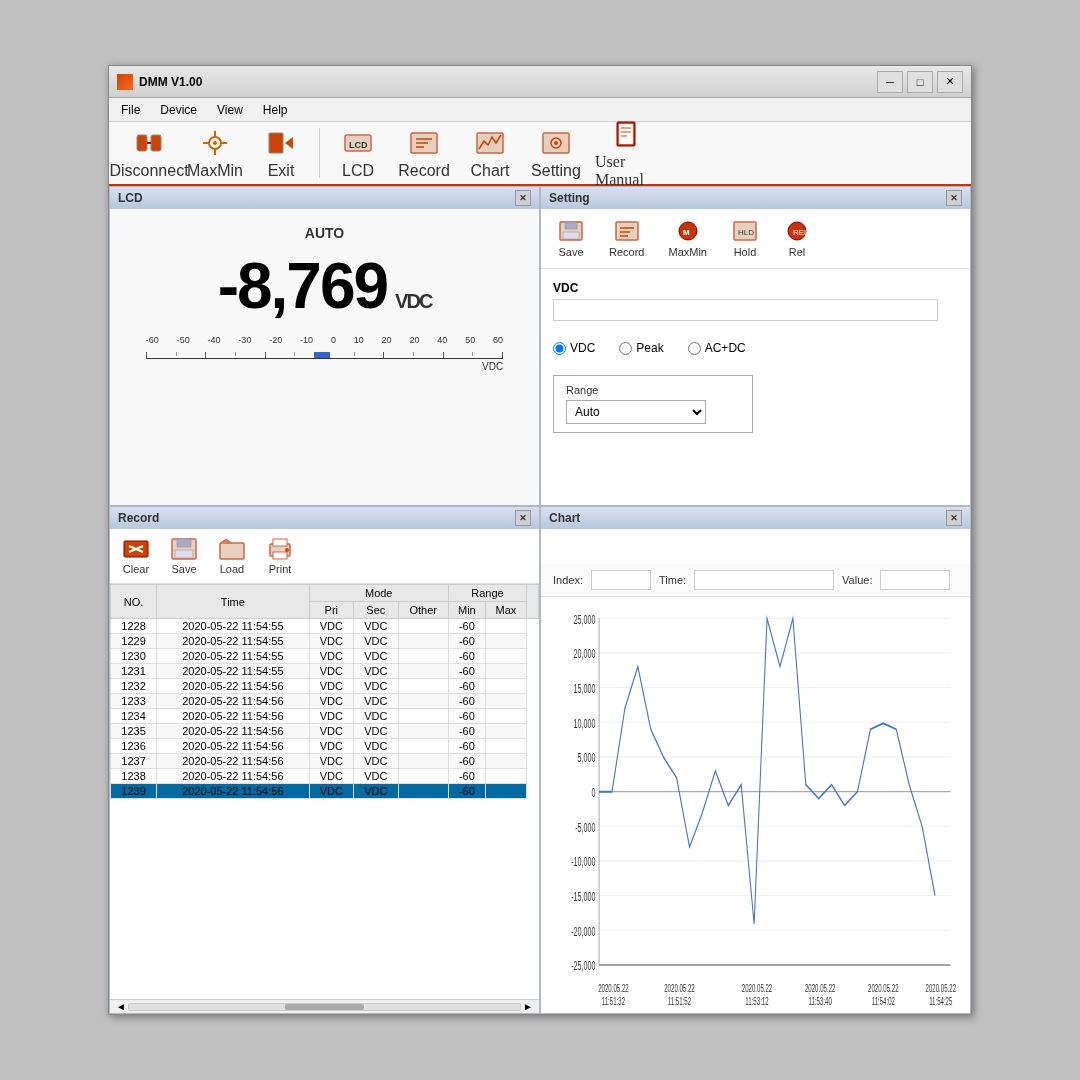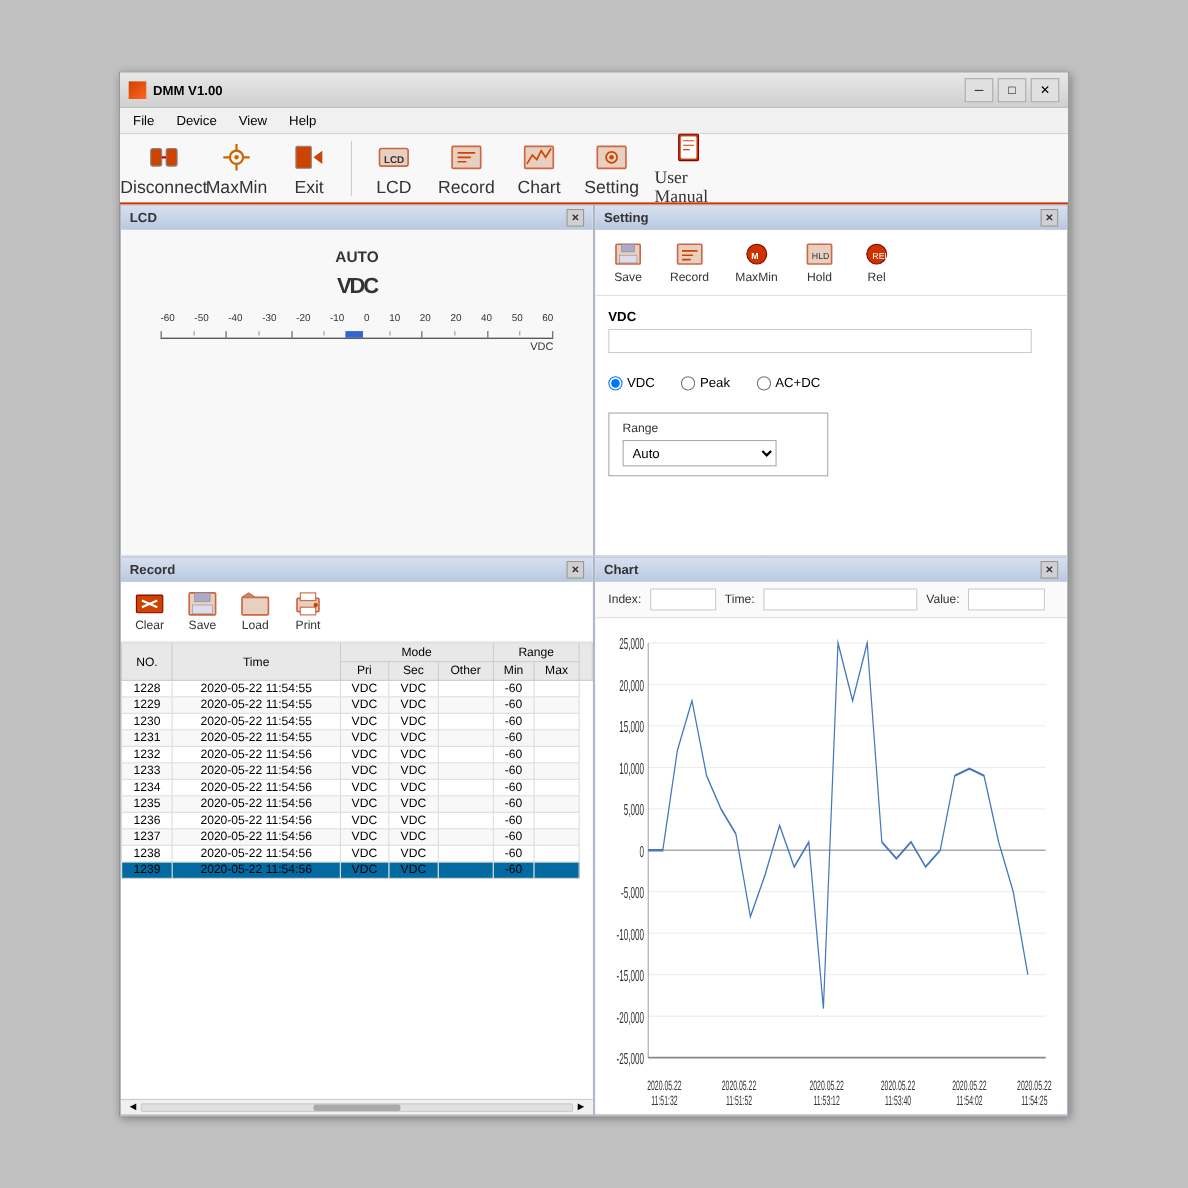--- a/index.html
+++ b/index.html
@@ -381,35 +381,36 @@
       grid-column: 2;
       grid-row: 2;
     }
     .chart-info-bar {
       display: flex;
       align-items: center;
       gap: 8px;
       padding: 6px 12px;
       border-bottom: 1px solid #e0e0e0;
       background: #fafafa;
+      margin-top: 35px;
     }
     .chart-info-label {
       font-size: 11px;
       color: #333;
     }
     .chart-info-input {
       height: 20px;
       border: 1px solid #ccc;
       background: #fff;
       font-size: 11px;
       padding: 0 3px;
     }
     .chart-area {
       flex: 1;
-      padding: 8px 12px 8px 4px;
+      padding: 8px 12px 8px 15px;
       display: flex;
       flex-direction: column;
     }
     .chart-svg-wrapper {
       flex: 1;
       position: relative;
     }
     svg.chart-svg {
       width: 100%;
       height: 100%;
@@ -540,20 +541,21 @@
   <div class="main-content">
 
     <div class="panel lcd-panel">
       <div class="panel-header">
         <span>LCD</span>
         <div class="panel-close-btn">✕</div>
       </div>
       <div class="lcd-content">
         <div class="lcd-auto">AUTO</div>
         <div class="lcd-value">
+          <span>-8,769</span>
           <span class="lcd-unit">VDC</span>
         </div>
         <div class="lcd-scale">
           <div class="scale-numbers">
             <span>-60</span>
               <span>-50</span>
               <span>-40</span>
               <span>-30</span>
               <span>-20</span>
               <span>-10</span>

